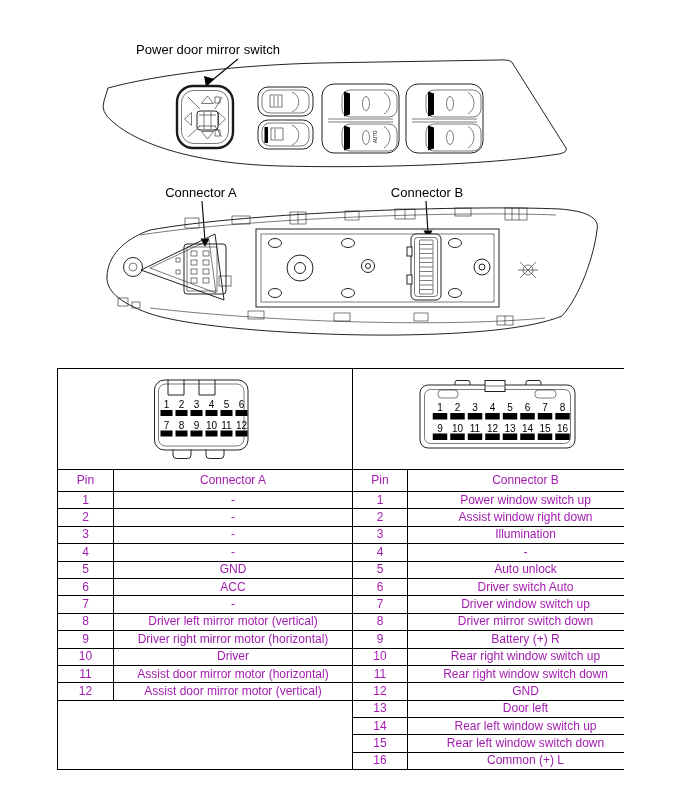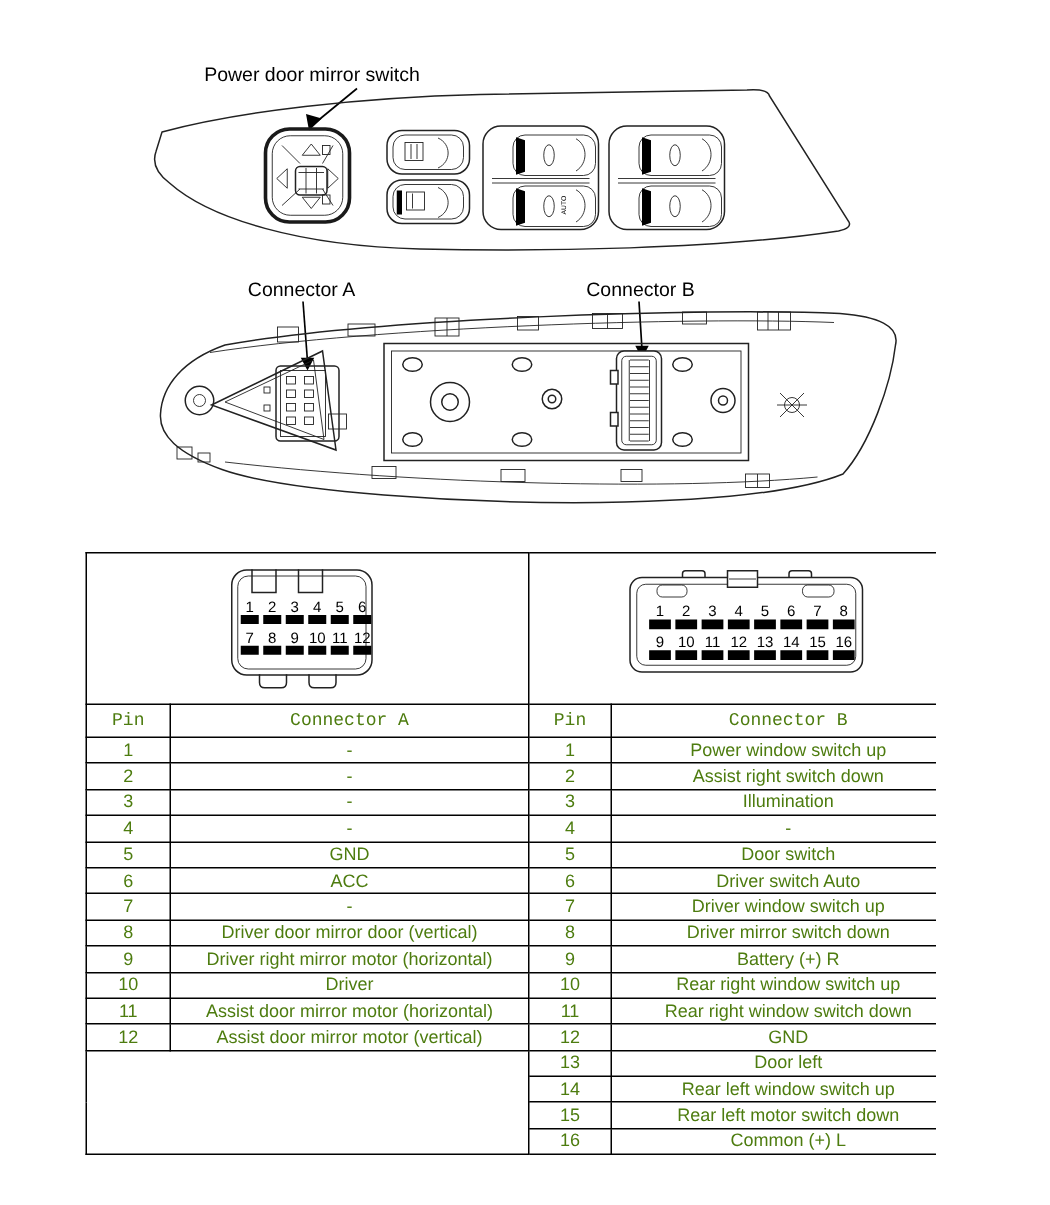--- a/index.html
+++ b/index.html
@@ -1,33 +1,33 @@
 <!DOCTYPE html>
 <html><head>
 <meta charset="utf-8">
 <style>
   html,body{margin:0;padding:0;background:#fff;}
   .page{position:relative;width:624px;height:803px;background:#fff;
-        font-family:"Liberation Sans","DejaVu Sans",sans-serif;color:#4d7c0f;overflow:hidden;}
+        font-family:"Liberation Sans","DejaVu Sans",sans-serif;color:#a21caf;overflow:hidden;}
   svg{display:block;}
   .drawing{position:absolute;left:0;}
   #front-svg{top:0;}
   #back-svg{top:180px;}
   .callout{font-size:13px;fill:#000;}
   .ln{stroke:#222;fill:none;stroke-width:1;}
   .thin{stroke:#222;fill:none;stroke-width:0.6;}
   .thick{stroke:#1a1a1a;fill:none;stroke-width:2.4;}
   .blk{fill:#000;stroke:none;}
   .wfill{fill:#fff;stroke:#222;stroke-width:1;}
   table.pin-table{position:absolute;left:57px;top:368px;border-collapse:collapse;
         table-layout:fixed;width:586px;font-size:12px;}
   table.pin-table td{border:1px solid #000;text-align:center;vertical-align:middle;
         padding:0;line-height:1.1;overflow:hidden;white-space:nowrap;}
   tr.diagram-row td{height:100px;vertical-align:middle;}
-  tr.header-row td{height:21px;font-family:Liberation Mono, monospace;}
+  tr.header-row td{height:21px;}
   tr.data-row td{height:16.4px;}
   td.empty-cell{background:#fff;}
   .pin-num{font-size:10px;text-anchor:middle;fill:#000;stroke:none;
         font-family:"Liberation Sans","DejaVu Sans",sans-serif;}
   .auto-txt{font-size:4.5px;fill:#000;stroke:none;}
   .conn-svg{margin:0 auto;}
 </style>
 </head>
 <body>
 
@@ -338,55 +338,55 @@
         <tr class="data-row">
           <td>1</td>
           <td>-</td>
           <td>1</td>
           <td>Power window switch up</td>
         </tr>
         <tr class="data-row">
           <td>2</td>
           <td>-</td>
           <td>2</td>
-          <td>Assist right switch down</td>
+          <td>Assist window right down</td>
         </tr>
         <tr class="data-row">
           <td>3</td>
           <td>-</td>
           <td>3</td>
           <td>Illumination</td>
         </tr>
         <tr class="data-row">
           <td>4</td>
           <td>-</td>
           <td>4</td>
           <td>-</td>
         </tr>
         <tr class="data-row">
           <td>5</td>
           <td>GND</td>
           <td>5</td>
-          <td>Door switch</td>
+          <td>Auto unlock</td>
         </tr>
         <tr class="data-row">
           <td>6</td>
           <td>ACC</td>
           <td>6</td>
           <td>Driver switch Auto</td>
         </tr>
         <tr class="data-row">
           <td>7</td>
           <td>-</td>
           <td>7</td>
           <td>Driver window switch up</td>
         </tr>
         <tr class="data-row">
           <td>8</td>
-          <td>Driver door mirror door (vertical)</td>
+          <td>Driver left mirror motor (vertical)</td>
           <td>8</td>
           <td>Driver mirror switch down</td>
         </tr>
         <tr class="data-row">
           <td>9</td>
           <td>Driver right mirror motor (horizontal)</td>
           <td>9</td>
           <td>Battery (+) R</td>
         </tr>
         <tr class="data-row">
@@ -411,21 +411,21 @@
           <td colspan="2" rowspan="4" class="empty-cell"></td>
           <td>13</td>
           <td>Door left</td>
         </tr>
         <tr class="data-row">
           <td>14</td>
           <td>Rear left window switch up</td>
         </tr>
         <tr class="data-row">
           <td>15</td>
-          <td>Rear left motor switch down</td>
+          <td>Rear left window switch down</td>
         </tr>
         <tr class="data-row">
           <td>16</td>
           <td>Common (+) L</td>
         </tr>
       </tbody>
   </table>
 
 </div>
 

